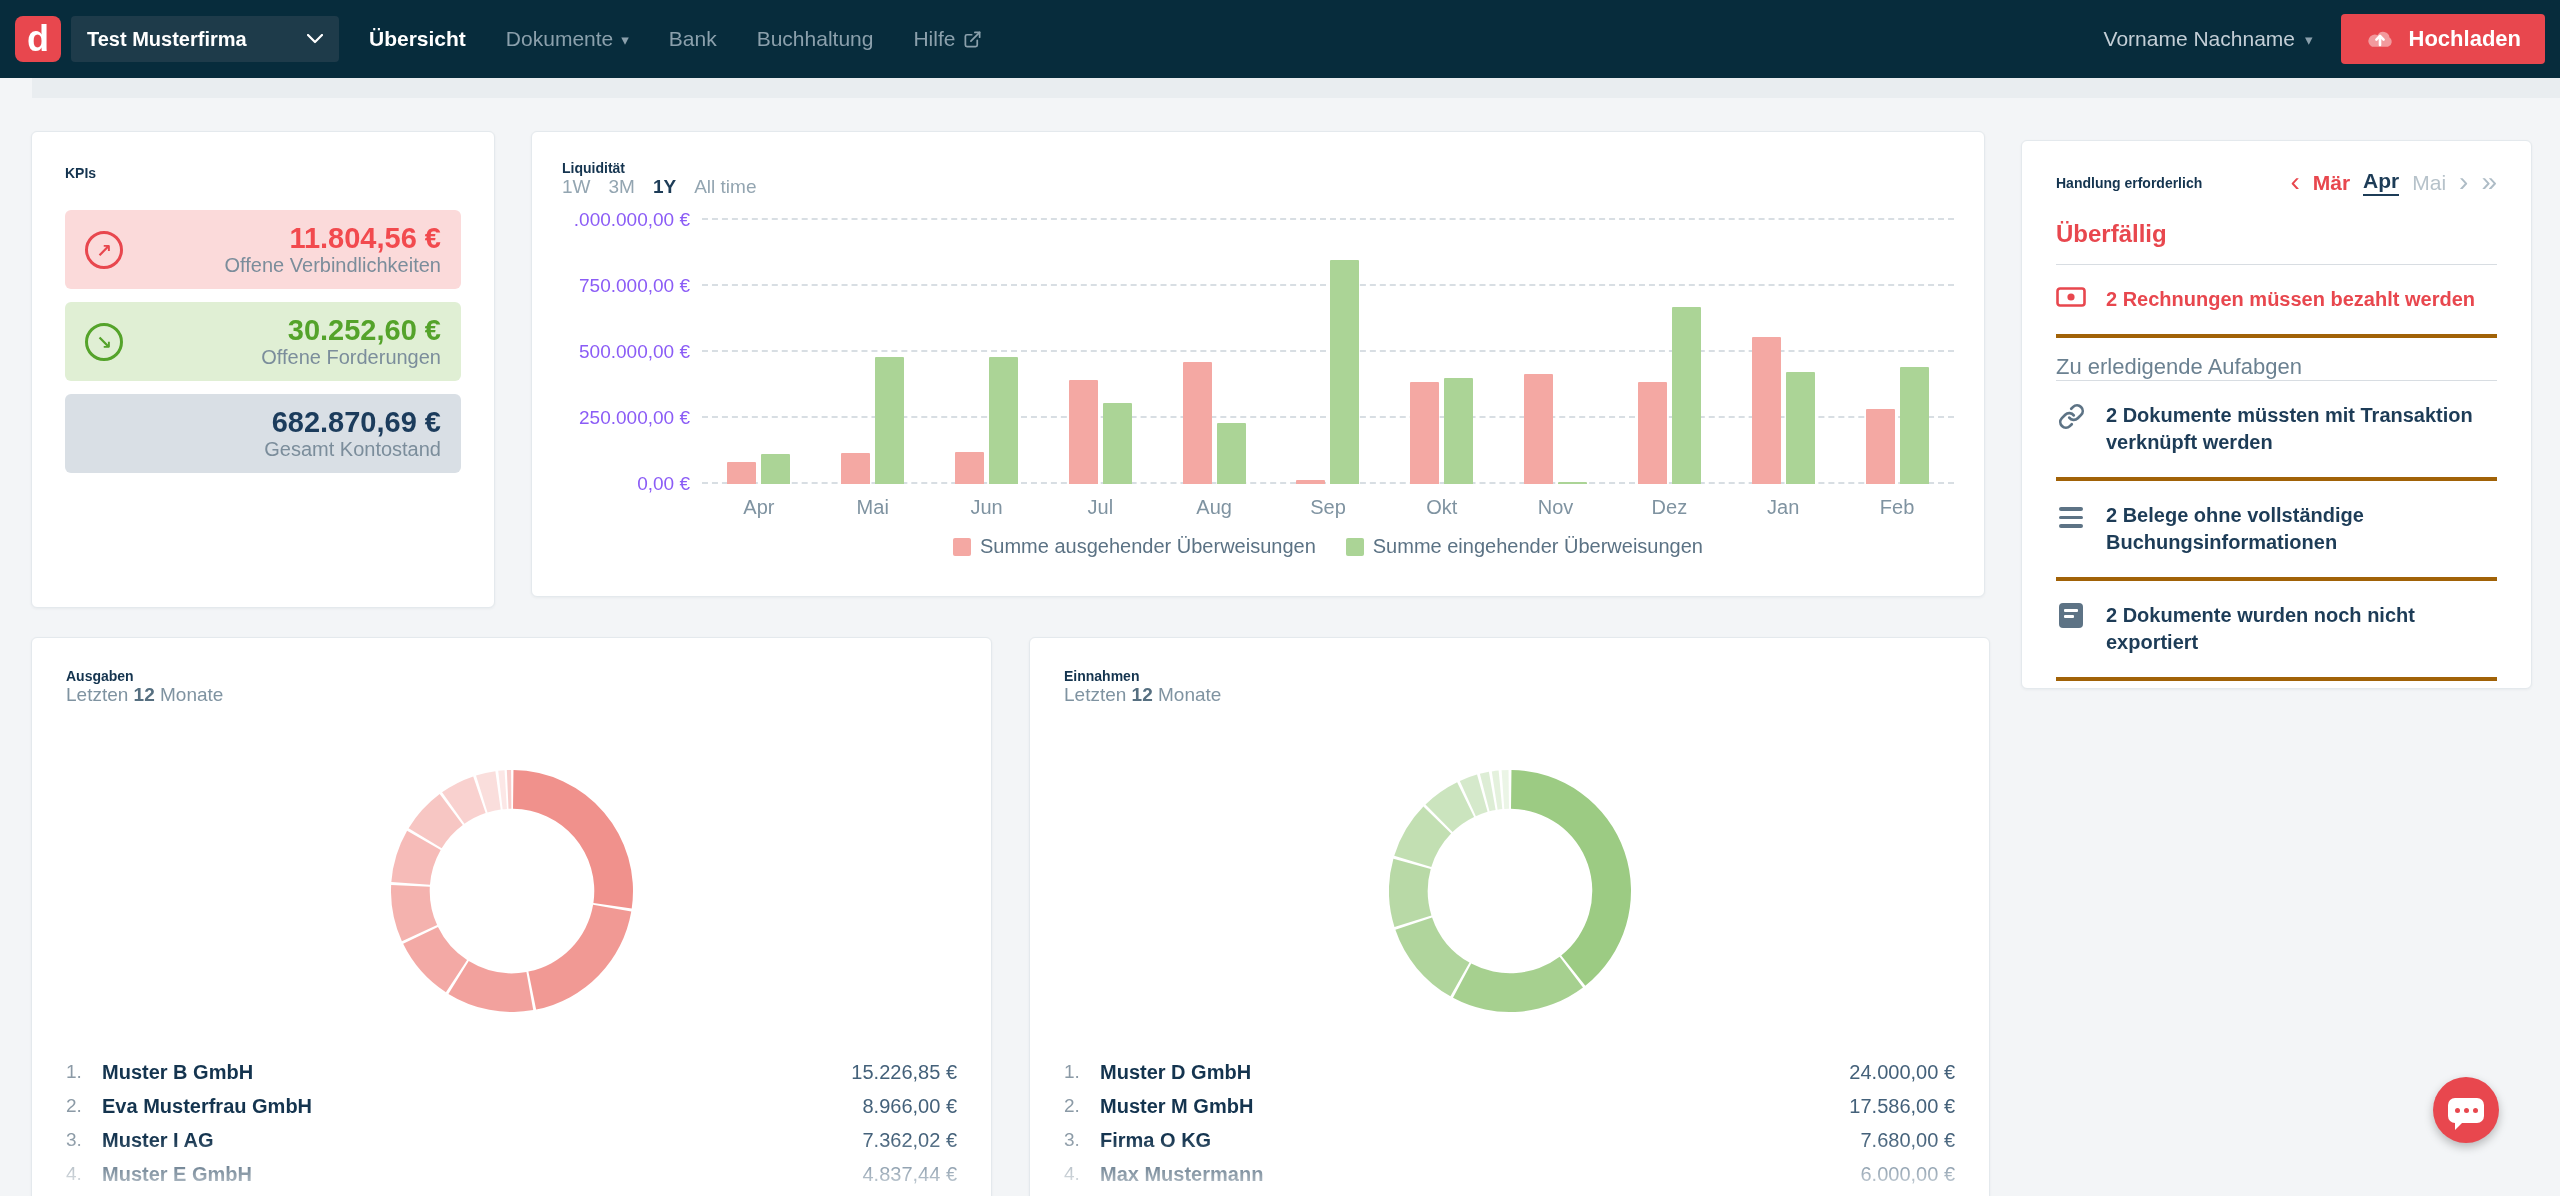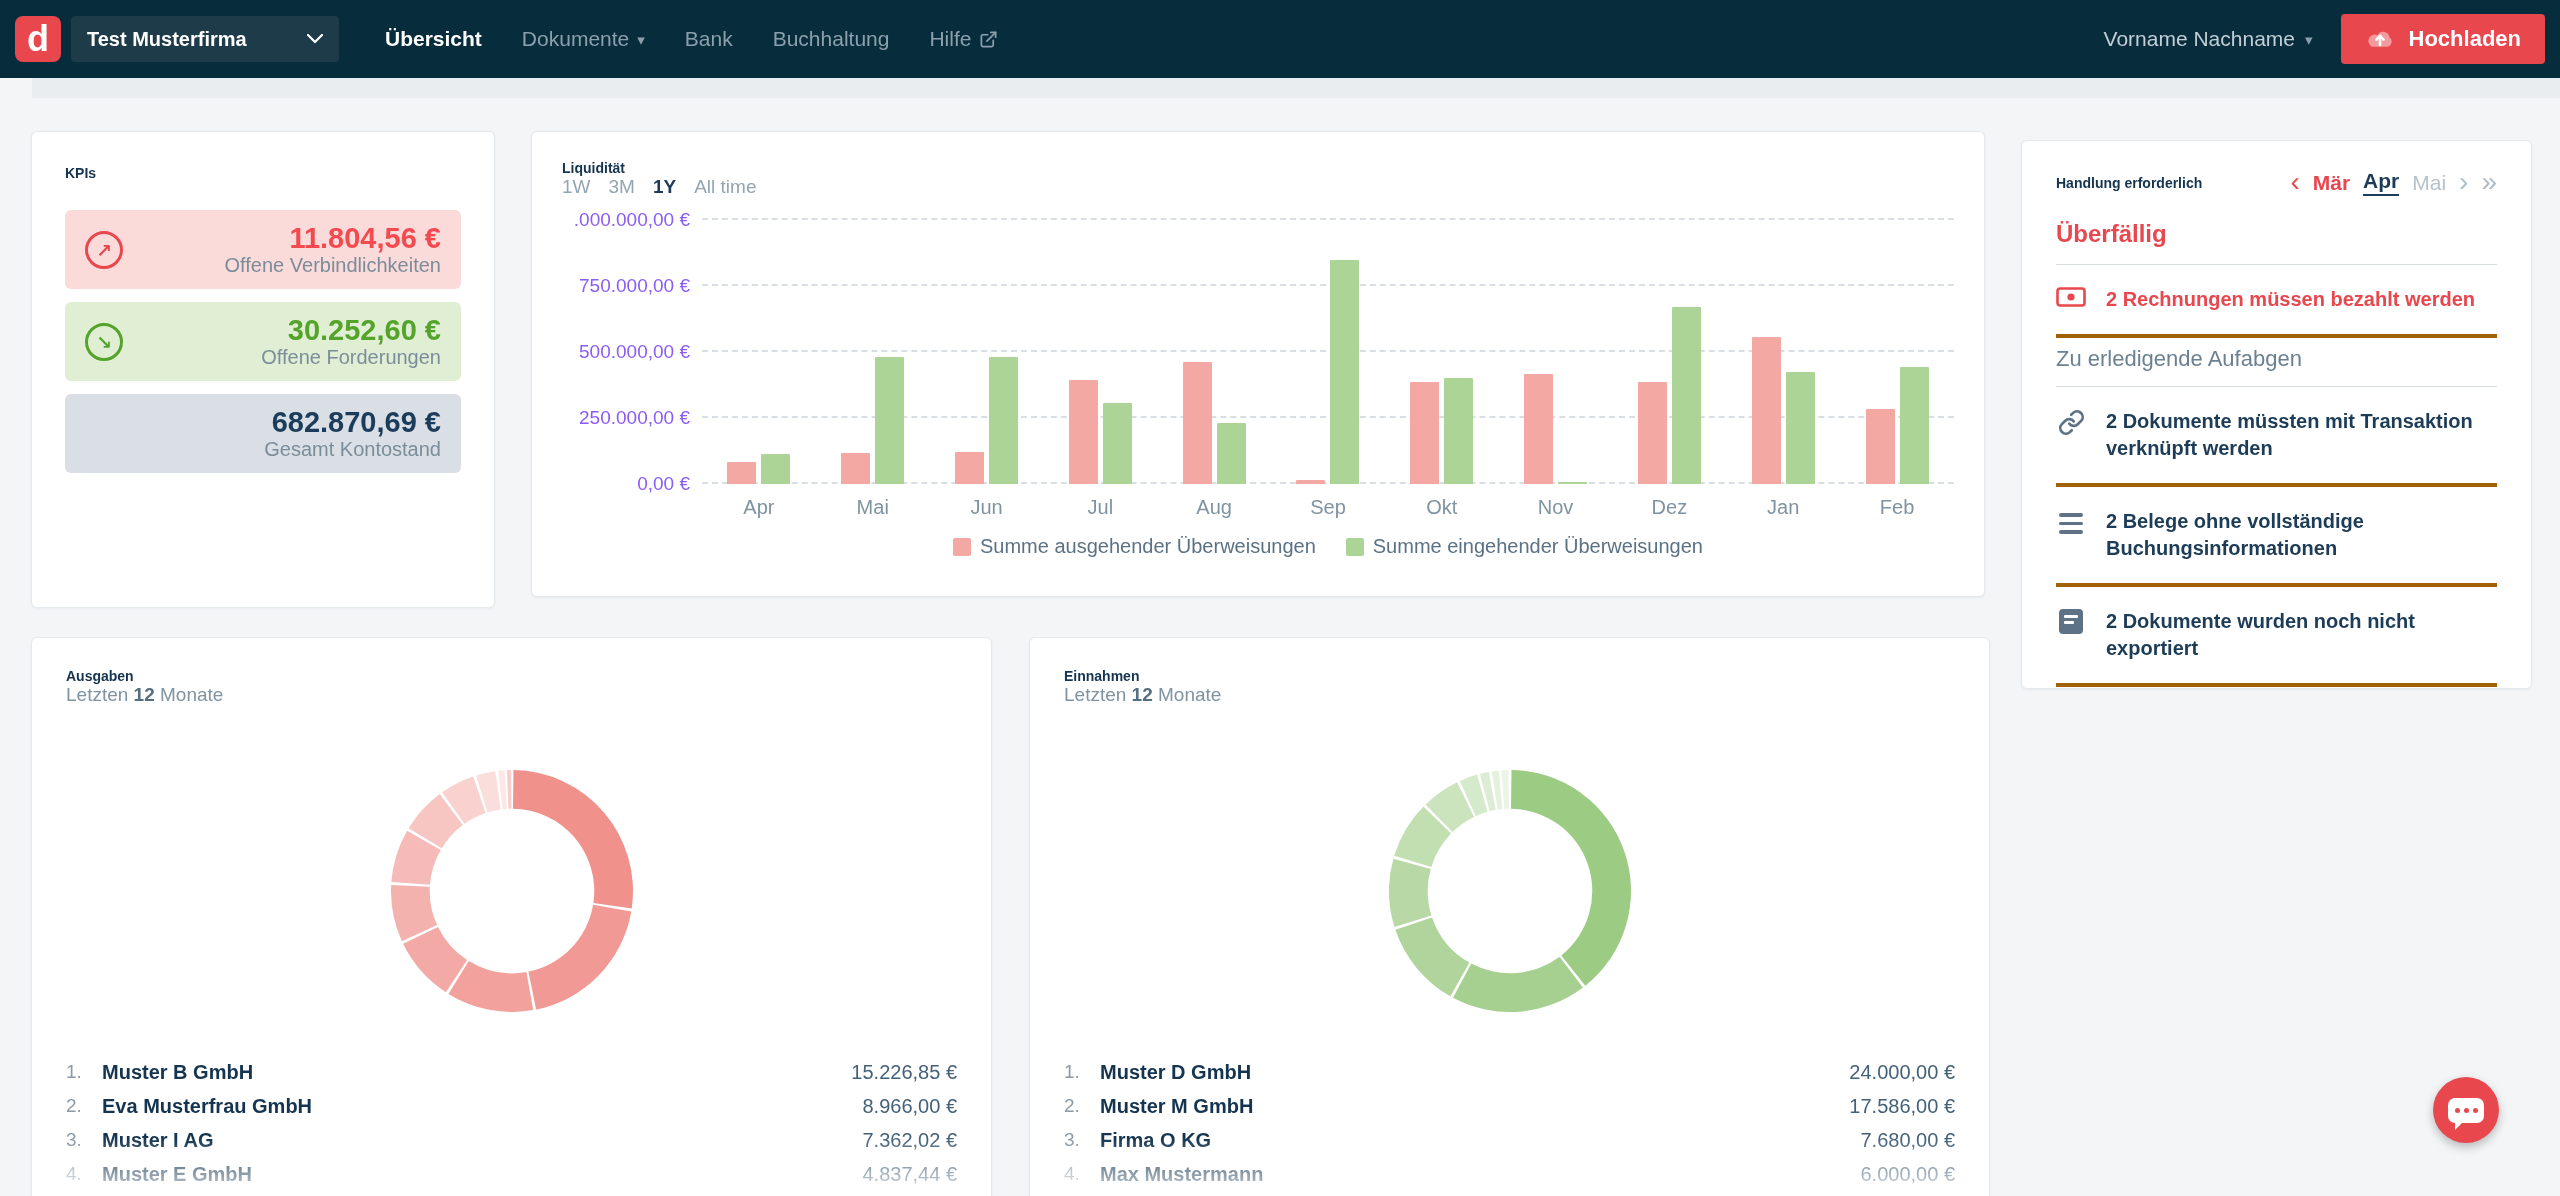--- a/index.html
+++ b/index.html
@@ -7,21 +7,21 @@
   body { font-family:"Liberation Sans","DejaVu Sans",sans-serif; background:#f3f5f7; position:relative; }
 
   
   .nav { position:absolute; top:0; left:0; width:2560px; height:78px; background:#072c3c;
          display:flex; align-items:center; padding:0 15px; z-index:10; }
   .logo { width:46px; height:46px; border-radius:8px; background:#e8474e; color:#fff;
           font-size:36px; font-weight:700; display:flex; align-items:center; justify-content:center; cursor:pointer; }
   .company { margin-left:10px; width:268px; height:46px; background:#1e3b4a; border-radius:4px;
              display:flex; align-items:center; justify-content:space-between; padding:0 16px;
              color:#fff; font-size:20px; font-weight:700; cursor:pointer; }
-  .nav-links { display:flex; align-items:center; gap:40px; margin-left:46px; }
+  .nav-links { display:flex; align-items:center; gap:40px; margin-left:30px; }
   .nav-link { font-size:21px; font-weight:500; color:#8ba0ac; text-decoration:none; display:flex; align-items:center; gap:8px; cursor:pointer; }
   .nav-link.active { color:#ffffff; font-weight:700; }
   .caret { font-size:15px; line-height:1; }
   .nav-spacer { flex:1; }
   .user { display:flex; align-items:center; gap:10px; color:#c3ced6; font-size:21px; margin-right:28px; cursor:pointer; }
   .user .caret { color:#8ba0ac; }
   .upload { height:50px; background:#e8474e; border:none; border-radius:4px; color:#fff;
             font-family:inherit; font-size:22px; font-weight:700; display:flex; align-items:center;
             gap:14px; padding:0 24px; cursor:pointer; }
   .band { position:absolute; top:78px; left:32px; right:0; height:20px; background:#e9edf0; }
@@ -84,21 +84,21 @@
   .month { cursor:pointer; }
   .month.prev { color:#e8474e; }
   .month.current { color:#1d3c57; border-bottom:2px solid #1d3c57; padding-bottom:1px; }
   .month.next { color:#b6c2ca; font-weight:500; }
   .overdue-title { color:#e8474e; font-size:24px; font-weight:700; margin-top:24px; padding-bottom:16px; border-bottom:1px solid #d8dde2; }
   .action-item { display:flex; gap:20px; align-items:flex-start; padding:21px 0; border-bottom:4px solid #a16207;
                  font-size:20px; font-weight:700; line-height:1.35; cursor:pointer; }
   .action-item.red { color:#e8474e; }
   .action-item.task { color:#1d3c57; }
   .action-item .ico { flex:none; width:30px; display:flex; justify-content:center; margin-top:1px; }
-  .tasks-title { font-size:22px; color:#6b8191; font-weight:500; margin-top:8px; padding-bottom:14px; border-bottom:1px solid #d8dde2; }
+  .tasks-title { font-size:22px; color:#6b8191; font-weight:500; margin-top:16px; border-bottom:1px solid #d8dde2; }
 
   
   .lines-ico { display:flex; flex-direction:column; gap:5px; width:24px; padding-top:4px; }
   .lines-ico i { height:3.5px; background:#5d7385; border-radius:2px; }
   .book-ico { width:24px; height:25px; background:#5d7385; border-radius:4px; position:relative; }
   .book-ico i { position:absolute; left:5px; right:5px; height:3px; background:#fff; border-radius:1px; }
   .book-ico i:nth-child(1) { top:6px; }
   .book-ico i:nth-child(2) { top:12px; right:9px; }
 
   

